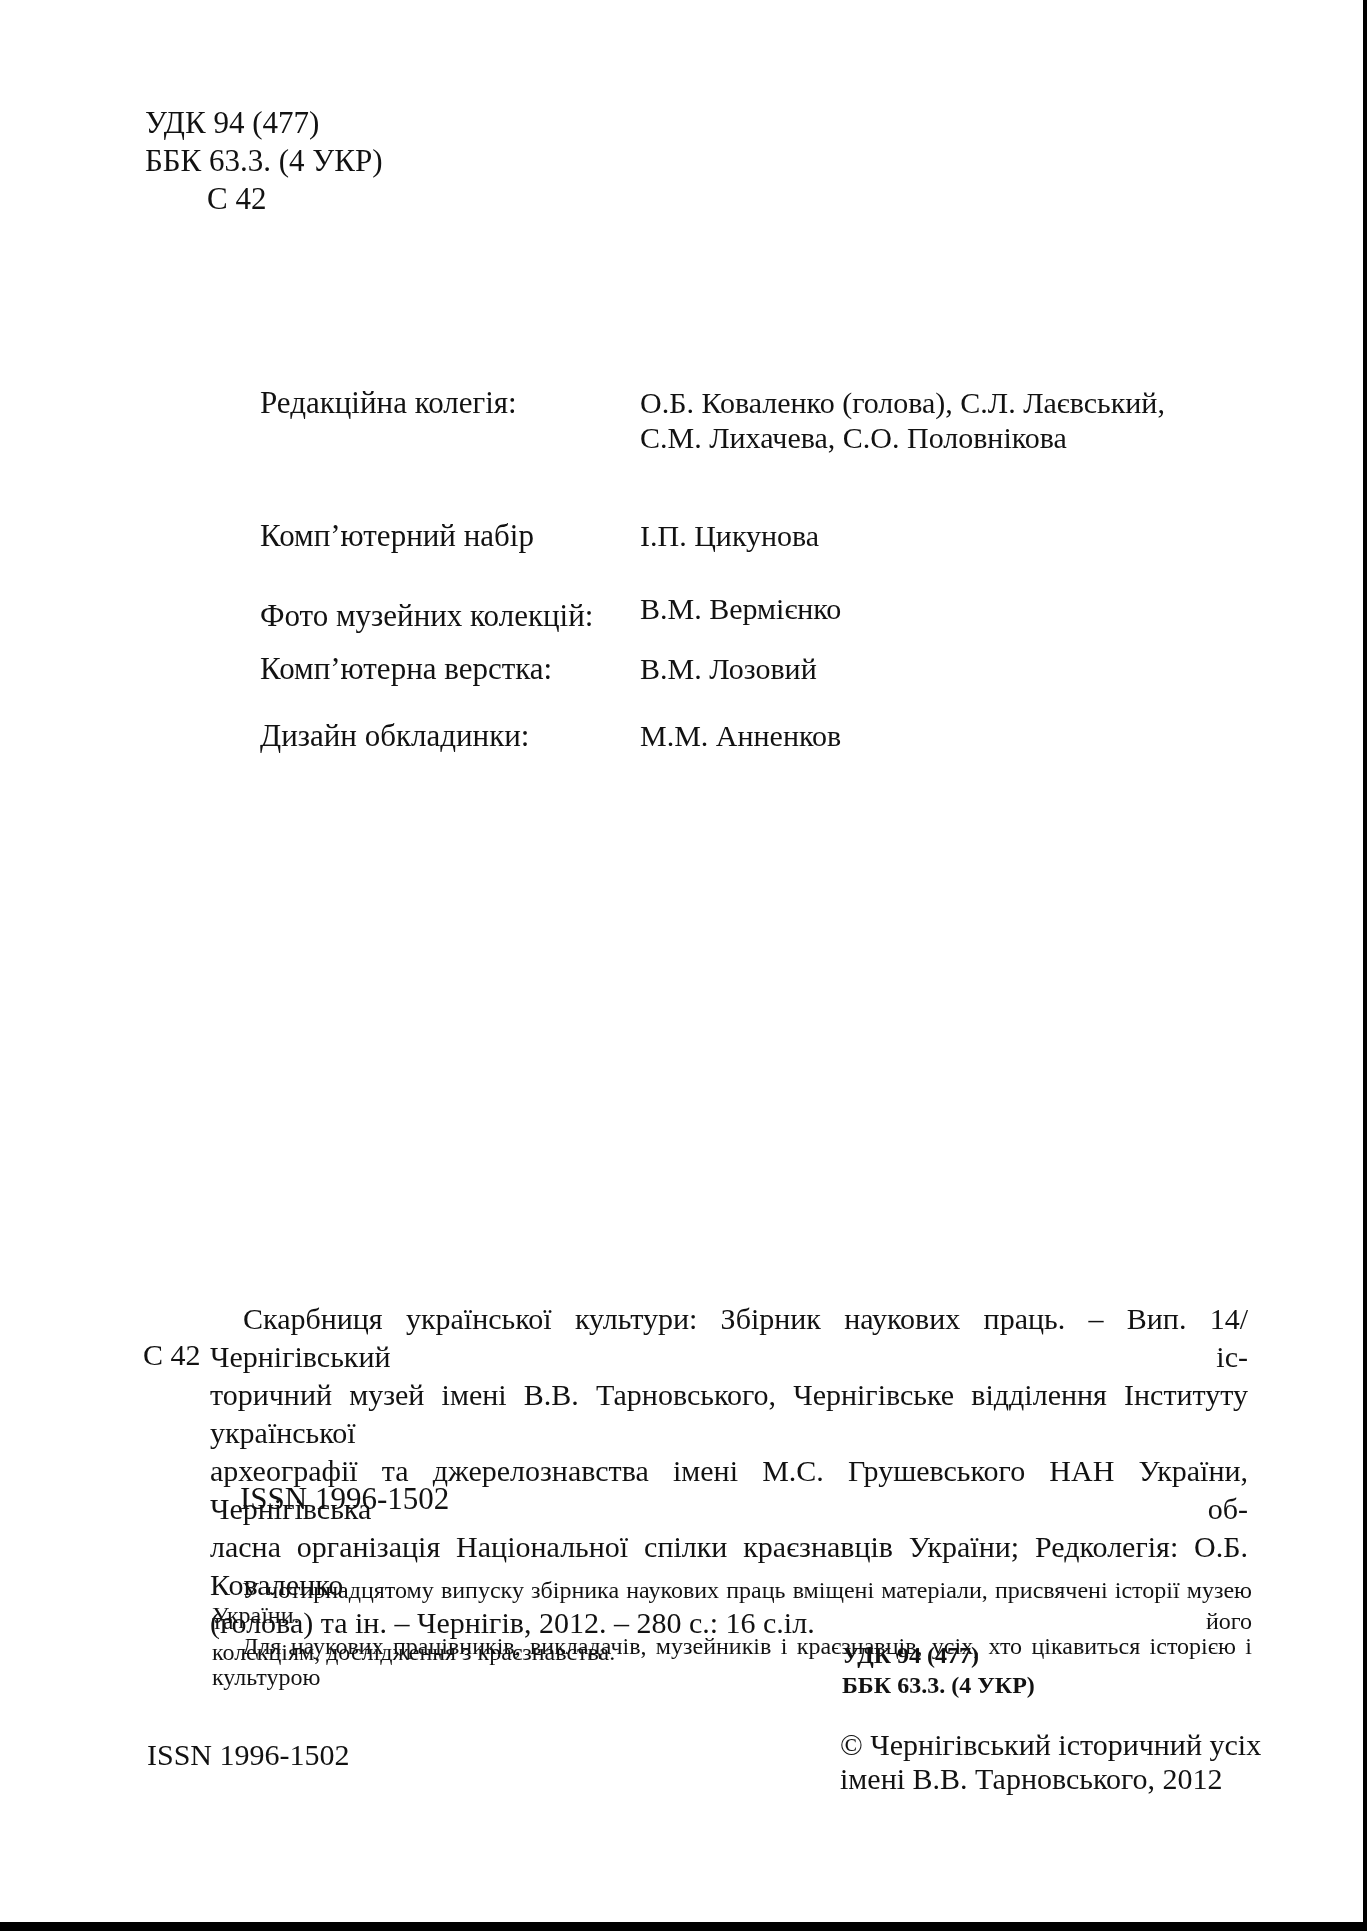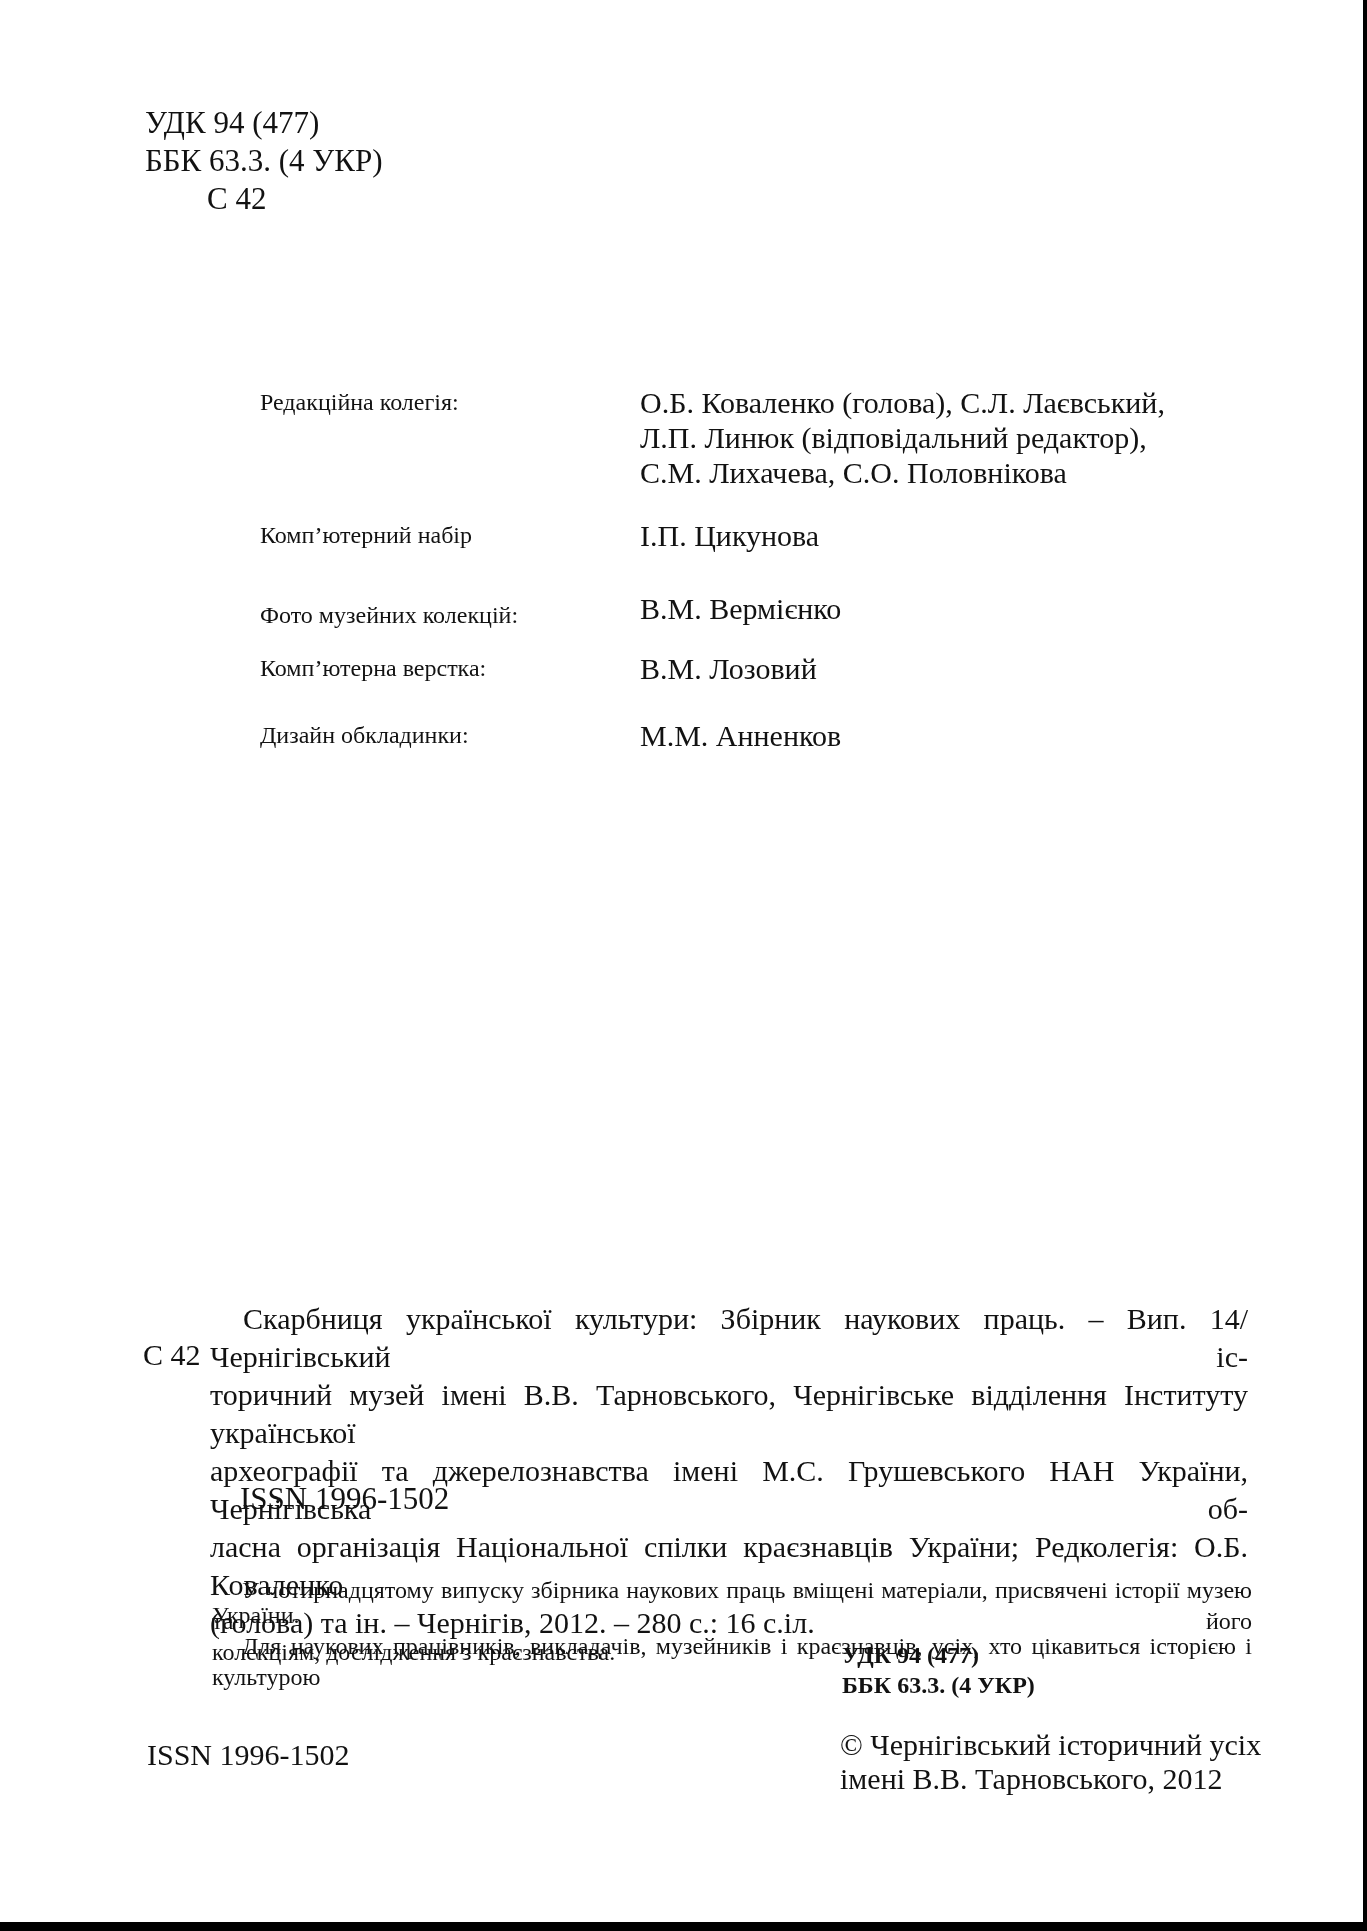--- a/index.html
+++ b/index.html
@@ -12,21 +12,21 @@
     overflow:hidden;
   }
   .abs{position:absolute;}
 
   
   .top-codes{left:145px;top:104px;font-size:31px;line-height:38px;}
   .top-codes .cutter{padding-left:62px;}
 
   
   .credits{left:0;top:0;}
-  .credit-label{position:absolute;left:260px;font-size:24px;line-height:35px;white-space:nowrap;}
+  .credit-label{position:absolute;left:260px;font-size:31px;line-height:35px;white-space:nowrap;}
   .credit-value{position:absolute;left:640px;font-size:30px;line-height:35px;white-space:nowrap;}
 
   
   .catalog-cutter{left:143px;top:1338px;font-size:30px;}
   .catalog{left:210px;top:1300px;width:1038px;font-size:30px;line-height:38px;}
   .catalog .line{text-align:justify;text-align-last:justify;}
   .catalog .line.first{text-indent:33px;}
   .catalog .line.last{text-align:right;text-align-last:left;}
 
   .issn-mid{left:240px;top:1481px;font-size:31px;}
@@ -56,21 +56,20 @@
 <div class="abs top-codes">
   <div>УДК 94 (477)</div>
   <div>ББК 63.3. (4 УКР)</div>
   <div class="cutter">С 42</div>
 </div>
 
 <div class="abs credits">
   <div class="credit-label" style="top:385px">Редакційна колегія:</div>
   <div class="credit-value" style="top:385px">
     <div>О.Б. Коваленко (голова), С.Л. Лаєвський,</div>
-    <div>Л.П. Линюк (відповідальний редактор),</div>
     <div>С.М. Лихачева, С.О. Половнікова</div>
   </div>
 
   <div class="credit-label" style="top:518px">Комп’ютерний набір</div>
   <div class="credit-value" style="top:518px">І.П. Цикунова</div>
 
   <div class="credit-label" style="top:598px">Фото музейних колекцій:</div>
   <div class="credit-value" style="top:591px">В.М. Вермієнко</div>
 
   <div class="credit-label" style="top:651px">Комп’ютерна верстка:</div>

